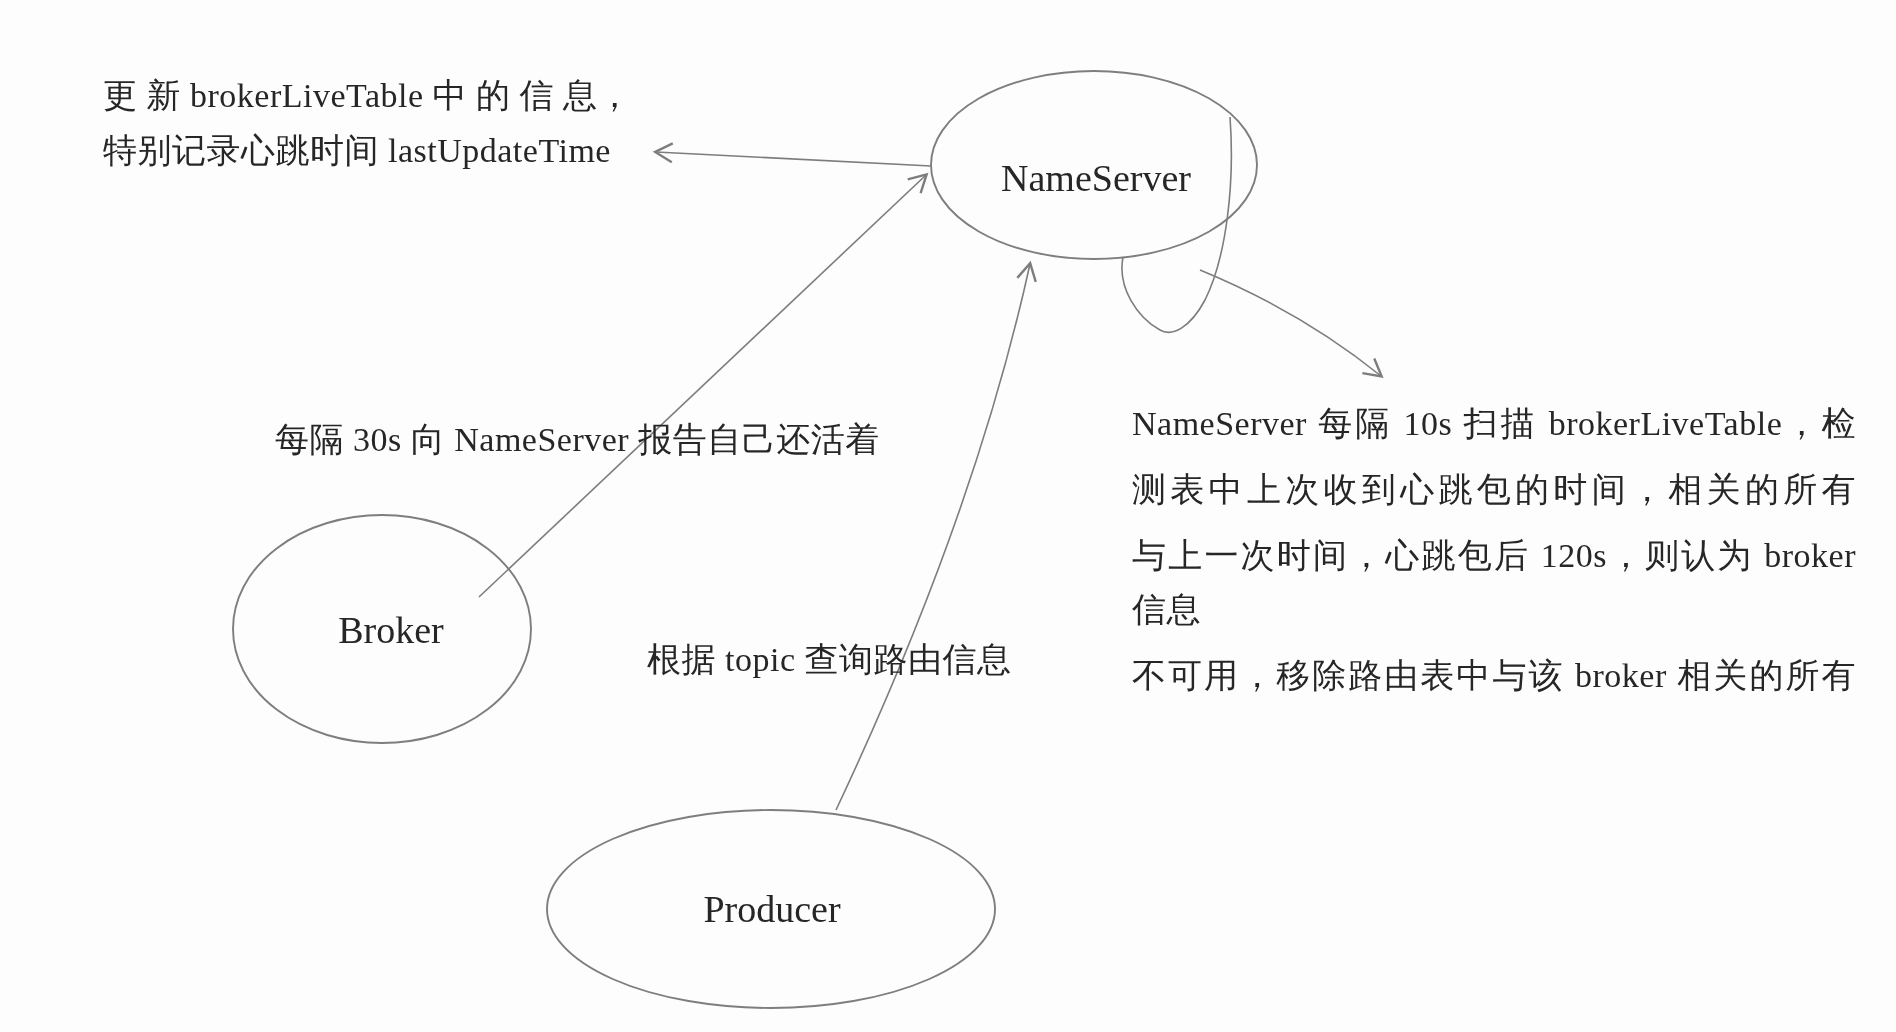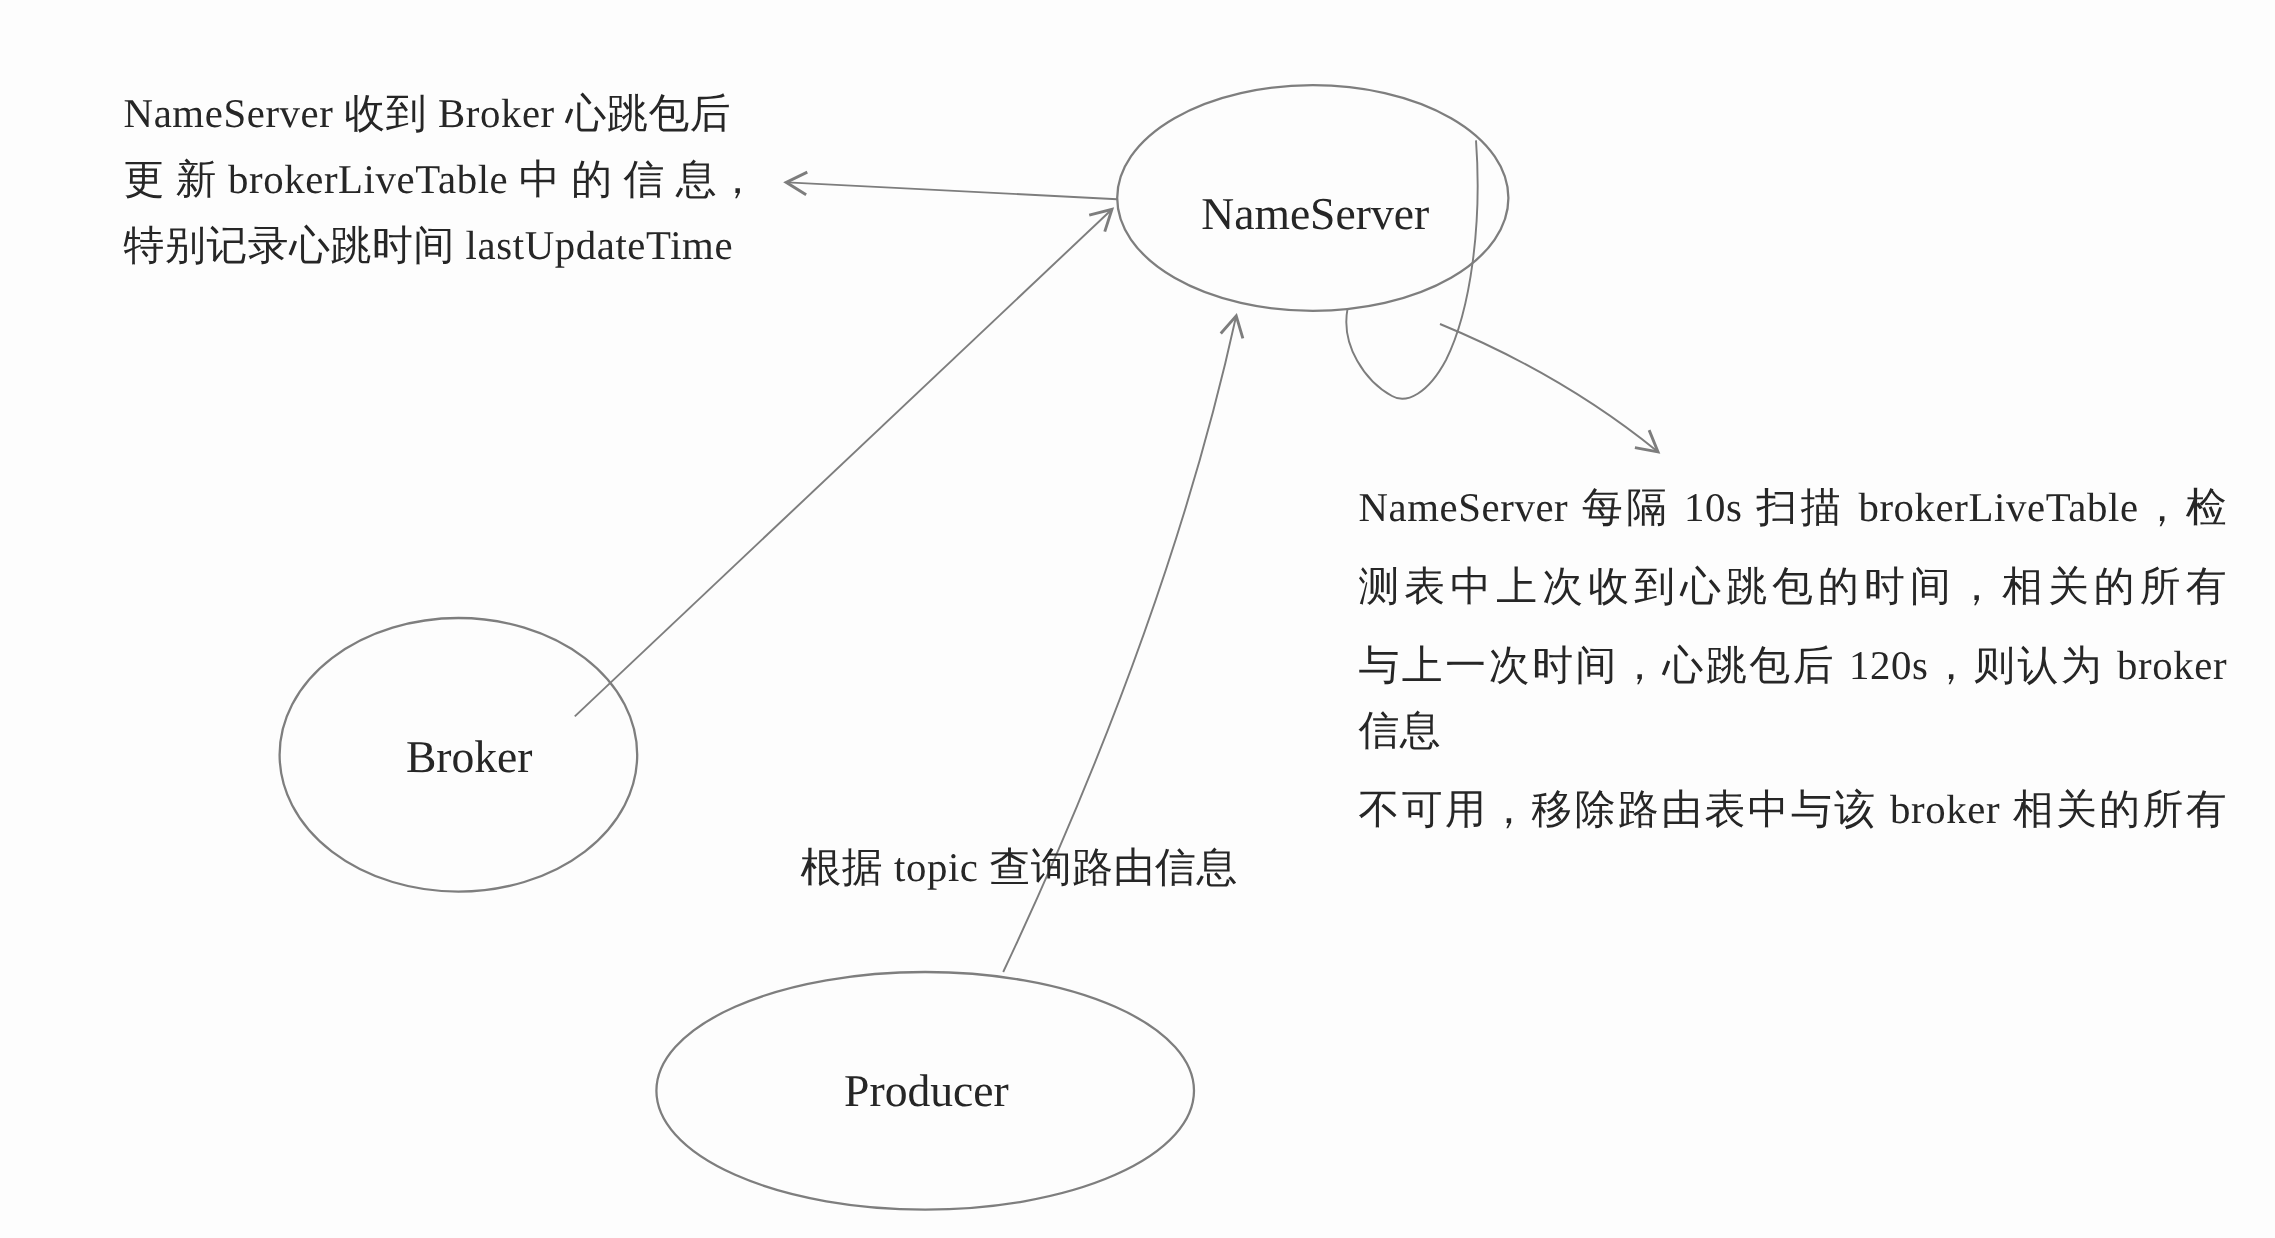--- a/index.html
+++ b/index.html
@@ -91,27 +91,29 @@
     <path class="edge" d="M 931,166 L 656,152" marker-end="url(#arrowhead)"></path>
 
     <path class="edge" d="M 479,597 L 926,175" marker-end="url(#arrowhead)"></path>
 
     <path class="edge" d="M 836,810 Q 975,515 1030,264" marker-end="url(#arrowhead)"></path>
 
     <path class="edge" d="M 1200,270 Q 1302,312 1381,376" marker-end="url(#arrowhead)"></path>
   </svg>
 
   <div class="note" id="note-heartbeat" style="left:103px; top:68px; width:520px;">
-    <span class="line">NameServer 收到 Broker 心跳包后</span>
     <span class="line">更 新 brokerLiveTable 中 的 信 息，</span>
     <span class="line">特别记录心跳时间 lastUpdateTime</span>
   </div>
 
+  <div class="note" style="left:275px; top:412px;">
+    <span class="line">每隔 30s 向 NameServer 报告自己还活着</span>
+  </div>
 
-  <div class="note" style="left:647px; top:696px;margin-left:20px;">
+  <div class="note" style="left:647px; top:632px;">
     <span class="line">根据 topic 查询路由信息</span>
   </div>
 
   <div class="note note-block" id="note-scan" style="left:1132px; top:385px; width:724px;">
     <span class="line just">NameServer 每隔 10s 扫描 brokerLiveTable，检</span>
     <span class="line just">测表中上次收到心跳包的时间，相关的所有</span>
     <span class="line just">与上一次时间，心跳包后 120s，则认为 broker</span>
     <span class="line">信息</span>
     <span class="line just">不可用，移除路由表中与该 broker 相关的所有</span>
   </div>

